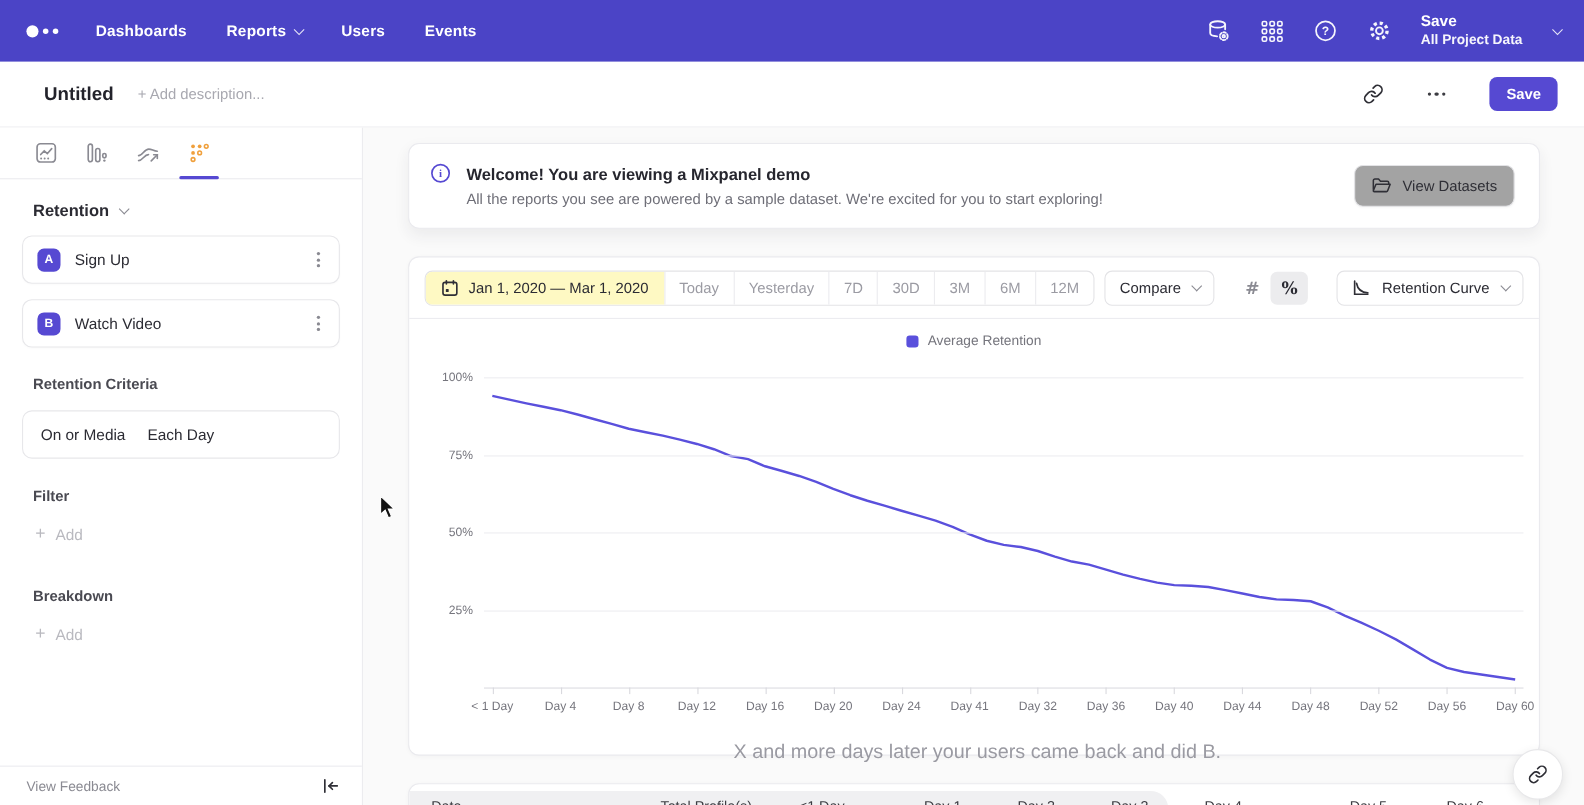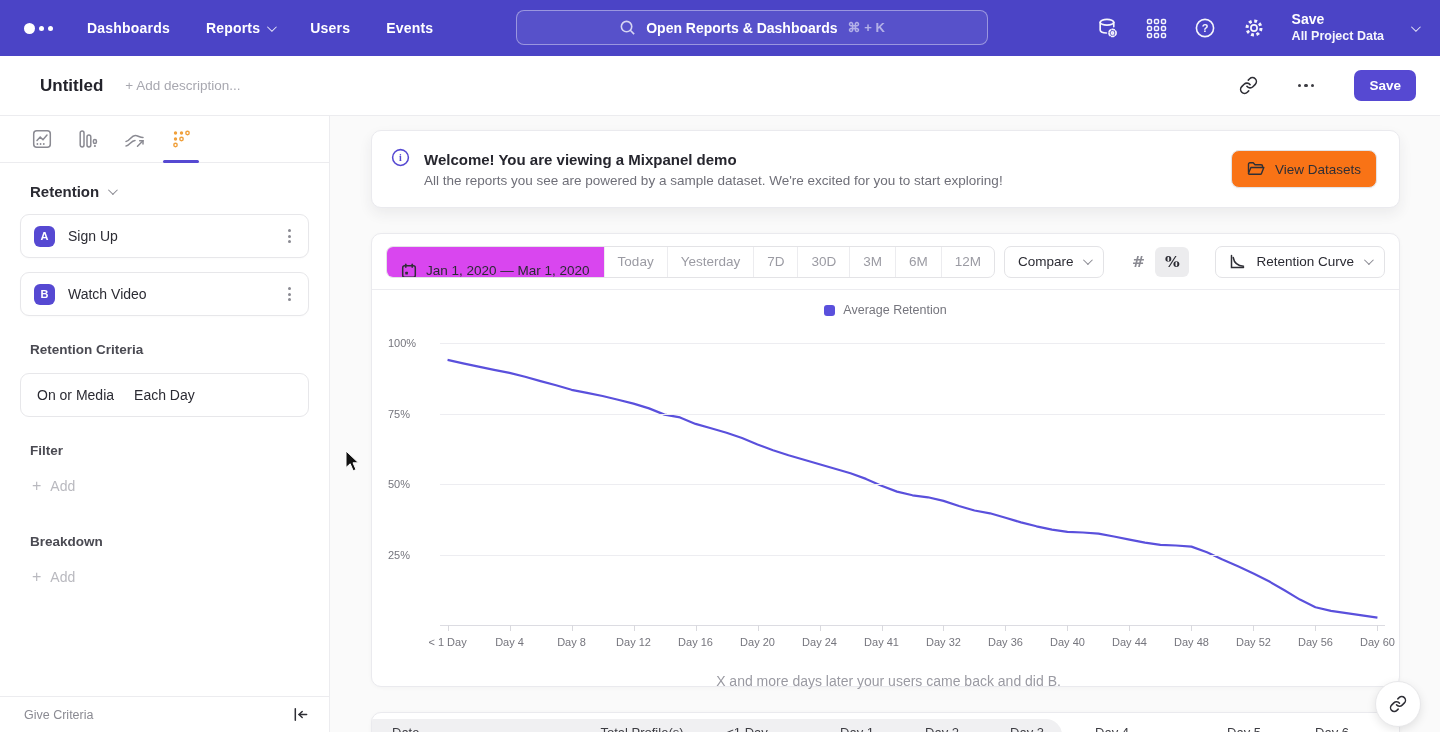--- a/index.html
+++ b/index.html
@@ -63,45 +63,45 @@
   .collapse { margin-left:auto; color:#2f2f36; cursor:pointer; }
 
   
   .main { flex:1; background:#fafafa; padding:14px 40px 0 41px; position:relative; }
   .card { background:#fff; border:1px solid #eaeaee; border-radius:10px; }
   .banner { height:78px; display:flex; align-items:center; padding:0 22px 0 19px; box-shadow:0 6px 14px rgba(40,40,60,.07); }
   .info-ic { align-self:flex-start; margin-top:17px; }
   .banner-text { margin-left:14px; }
   .bt1 { font-size:15px; font-weight:700; color:#26262e; }
   .bt2 { font-size:13.5px; color:#6f6f78; margin-top:5px; }
-  .viewds { margin-left:auto; height:38px; border:1px solid #e3e3e6; border-radius:8px; background:#f97316; display:flex; align-items:center; gap:10px; padding:0 15px; font-size:13.5px; font-weight:500; color:#2f2f36; cursor:pointer; box-shadow:0 1px 2px rgba(0,0,0,.03); }
+  .viewds { margin-left:auto; height:38px; border:1px solid #e3e3e6; border-radius:8px; background:#a3a3a3; display:flex; align-items:center; gap:10px; padding:0 15px; font-size:13.5px; font-weight:500; color:#2f2f36; cursor:pointer; box-shadow:0 1px 2px rgba(0,0,0,.03); }
 
   .chartcard { margin-top:25px; height:454px; box-shadow:0 1px 4px rgba(0,0,0,.03); }
   .toolbar { height:56px; display:flex; align-items:center; padding:0 14px; border-bottom:1px solid #ececf0; }
   .dategroup { display:flex; align-items:stretch; height:32px; border:1px solid #e3e3e6; border-radius:7px; overflow:hidden; background:#fff; }
-  .dateseg { background:#d946ef; display:flex; gap:9px; padding:16px 14px; font-size:13.5px; font-weight:500; color:#2b2b33; cursor:pointer; }
+  .dateseg { background:#fef9c3; display:flex; align-items:center; gap:9px; padding:0 14px; font-size:13.5px; font-weight:500; color:#2b2b33; cursor:pointer; }
   .preset { display:flex; align-items:center; padding:0 13px; font-size:13.5px; color:#9b9ba3; border-left:1px solid #ececef; cursor:pointer; }
   .comparebtn { margin-left:9px; height:32px; border:1px solid #e3e3e6; border-radius:7px; background:#fff; display:flex; align-items:center; gap:9px; padding:0 13px; font-size:13.5px; font-weight:500; color:#2b2b33; cursor:pointer; }
   .tb-right { margin-left:auto; display:flex; align-items:center; }
   .vtoggle { width:34px; height:30px; display:flex; align-items:center; justify-content:center; font-size:15.5px; font-weight:700; border-radius:6px; color:#8a8a92; cursor:pointer; font-family:"DejaVu Serif", serif; }
   .vtoggle.sel { background:#ececee; color:#2b2b33; }
   .charttype { margin-left:26px; height:32px; border:1px solid #e3e3e6; border-radius:7px; background:#fff; display:flex; align-items:center; gap:10px; padding:0 13px; font-size:13.5px; font-weight:500; color:#2b2b33; cursor:pointer; }
 
   .legendrow { height:26px; display:flex; align-items:center; justify-content:center; gap:8px; margin-top:7px;text-align:right; }
   .legendsw { width:11px; height:11px; border-radius:3px; background:var(--line); }
   .legendlb { font-size:12.5px; color:#75757d; }
 
   .chart-plot { position:relative; height:352px; margin:2px 10px 0 16px; }
-  .ylab { position:absolute; left:0; width:42px; text-align:left; font-size:11px; color:#75757d; }
+  .ylab { position:absolute; left:0; width:42px; text-align:right; font-size:11px; color:#75757d; }
   .plot-inner { position:absolute; left:52px; right:4px; top:0; height:320px; }
   .grid { position:absolute; left:0; right:0; height:1px; background:#ededf1; }
   .grid.axis { background:#dcdce2; }
   .xtick { position:absolute; top:300px; width:1px; height:6px; background:#d9d9de; }
   .xlab { position:absolute; top:311px; transform:translateX(-50%); font-size:11px; color:#75757d; white-space:nowrap; }
-  .caption { text-align:center; font-size:14px; color:#9a9aa2; margin-top:14px; }
+  .caption { text-align:center; font-size:18px; color:#9a9aa2; margin-top:14px; }
 
   .tablecard { margin-top:25px; height:80px; border-radius:10px 10px 0 0; position:relative; overflow:hidden; box-shadow:0 1px 4px rgba(0,0,0,.03); }
   .theadpill { position:absolute; left:0; top:6px; width:690px; height:70px; background:#f0f0f2; border-top-right-radius:16px; }
   .thcol { position:absolute; top:12px; font-size:13px; font-weight:500; color:#3c3c42; transform:translateX(-50%); white-space:nowrap; }
   .thcol.first { transform:none; }
 
   .fab { position:absolute; right:19px; bottom:5px; width:46px; height:46px; border-radius:50%; background:#fff; border:1px solid #e8e8ea; box-shadow:0 3px 10px rgba(0,0,0,.10); display:flex; align-items:center; justify-content:center; cursor:pointer; }
 
   .cursor { position:absolute; left:345px; top:451px; z-index:50; pointer-events:none; }
 </style>
@@ -114,28 +114,20 @@
       <span class="d2"></span>
       <span class="d3"></span>
     </div>
   <div class="nav-links">
       <div class="nav-link">Dashboards</div>
       <div class="nav-link">Reports<span class="chev chev-light"></span></div>
       <div class="nav-link">Users</div>
       <div class="nav-link">Events</div>
     </div>
 
-  <div class="searchpill">
-    <svg class="nav-ic" width="17" height="17" viewBox="0 0 18 18" fill="none" stroke="rgba(255,255,255,.8)" stroke-width="1.7">
-        <circle cx="8" cy="8" r="5.5"></circle>
-        <line x1="12.2" y1="12.2" x2="16" y2="16"></line>
-      </svg>
-    <span class="q">Open Reports &amp; Dashboards</span>
-    <span class="k">⌘ + K</span>
-  </div>
 
   <div class="nav-right">
     <svg class="nav-ic" width="23" height="23" viewBox="0 0 22 22" fill="none" stroke="#fff" stroke-width="1.6" stroke-linecap="round">
         <ellipse cx="10.5" cy="5" rx="6.5" ry="2.8"></ellipse>
         <path d="M4 5v7.5c0 1.5 2.6 2.7 6 2.8"></path>
         <path d="M17 5v4.2"></path>
         <circle cx="15.8" cy="15.2" r="3.4" stroke-dasharray="2.2 1.6"></circle>
         <circle cx="15.8" cy="15.2" r="1.1"></circle>
       </svg>
     <svg class="nav-ic" width="21" height="21" viewBox="0 0 21 21" fill="none" stroke="#fff" stroke-width="1.5">
@@ -263,21 +255,21 @@
       </div>
 
       <div class="sb-label" style="margin-top:40px;">Breakdown</div>
       <div class="addrow">
         <span class="plus">+</span>
         <span>Add</span>
       </div>
     </div>
 
     <div class="sb-foot">
-      <span class="feedback">Give Criteria</span>
+      <span class="feedback">View Feedback</span>
       <svg class="collapse" width="17" height="17" viewBox="0 0 18 18" fill="none" stroke="#2f2f36" stroke-width="1.6" stroke-linecap="round">
           <path d="M3.5 3v12"></path>
           <path d="M15.5 9H7.5"></path>
           <path d="M10.8 5.8L7.5 9l3.3 3.2"></path>
         </svg>
     </div>
   </div>
 
   <div class="main">
 

